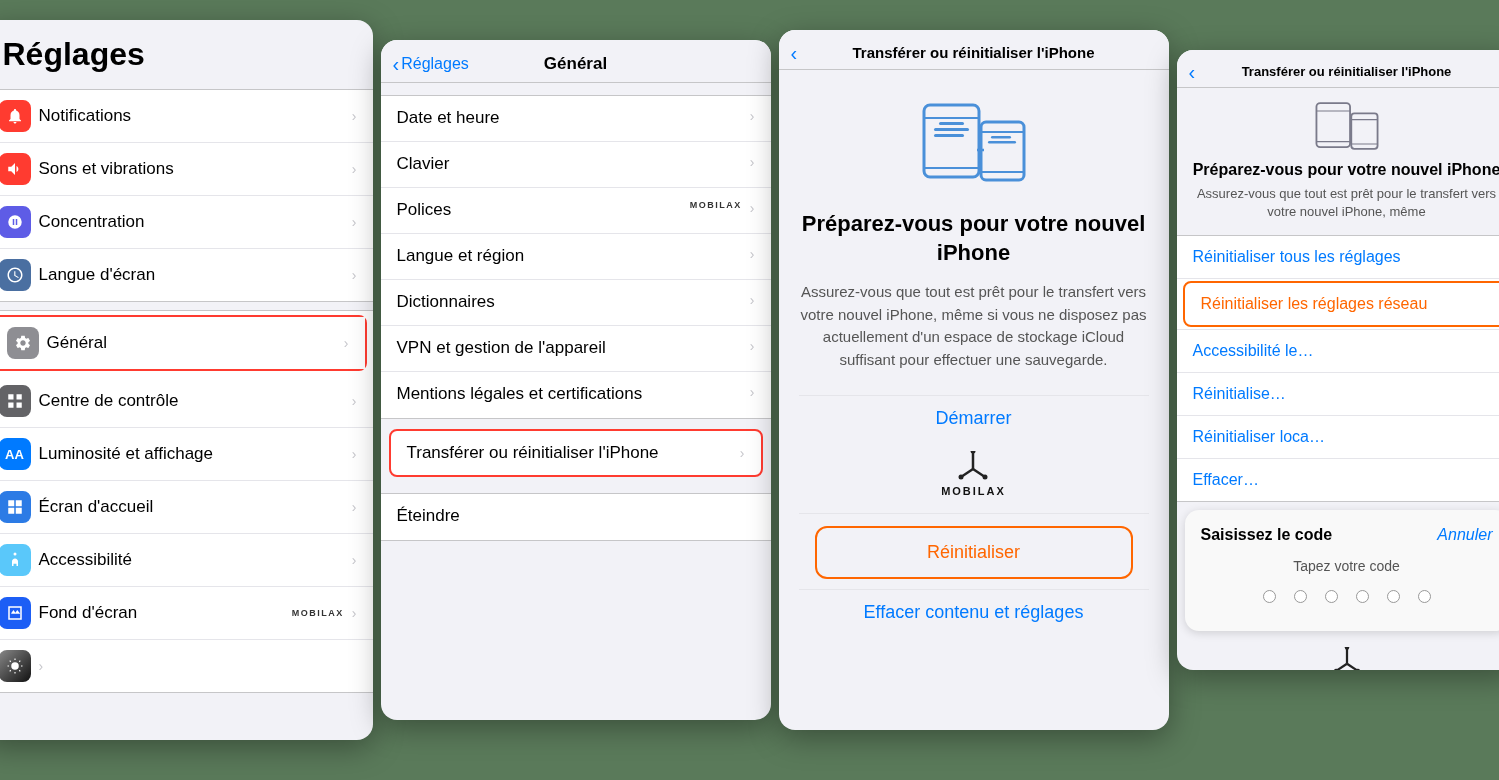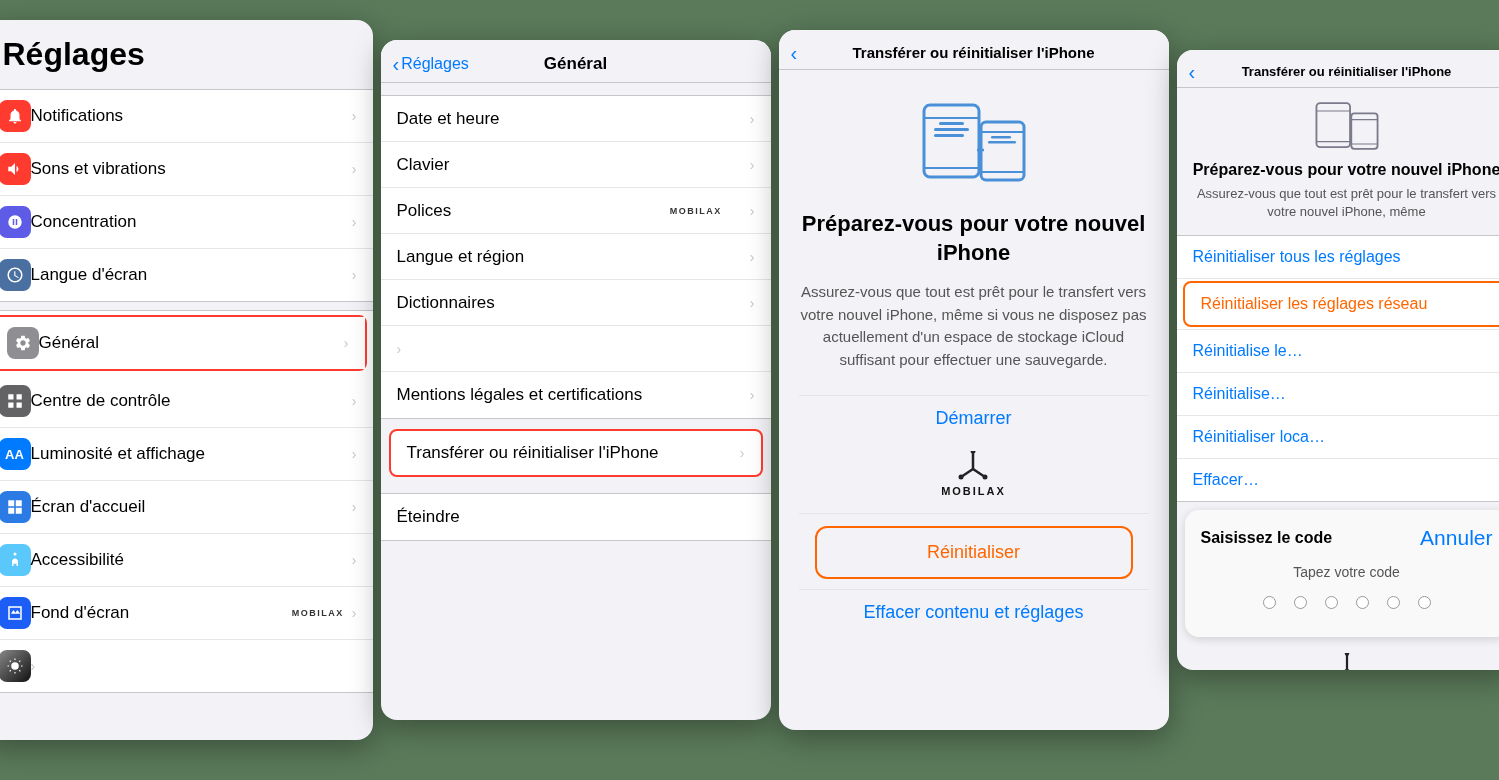--- a/index.html
+++ b/index.html
@@ -112,21 +112,21 @@
       border-bottom: none;
     }
 
     .settings-icon {
       width: 32px;
       height: 32px;
       border-radius: 8px;
       display: flex;
       align-items: center;
       justify-content: center;
-      margin-right: 0;
+      margin-right: 8px;
       flex-shrink: 0;
       font-size: 17px;
     }
 
     .icon-red { background: #ff3b30; }
     .icon-red2 { background: #ff3b30; }
     .icon-purple { background: #5e5ce6; }
     .icon-blue-dark { background: #1c3f6e; }
 
     .settings-item-label {
@@ -143,26 +143,25 @@
     
     .list-group {
       background: #fff;
       border-top: 1px solid #c6c6c8;
       border-bottom: 1px solid #c6c6c8;
       margin: 8px 0;
     }
 
     .list-item {
       display: flex;
-      align-items: center;
+      align-items: flex-start;
       padding: 12px 16px;
       border-bottom: 1px solid #e5e5ea;
       background: #fff;
       min-height: 46px;
-      gap: 20px;
     }
 
     .list-item:last-child {
       border-bottom: none;
     }
 
     .list-item-label {
       font-size: 17px;
       color: #000;
       flex: 1;
@@ -354,20 +353,21 @@
     </div>
     <div class="list-item">
       <span class="list-item-label">Langue et région</span>
       <span style="color:#c7c7cc; font-size:14px;">›</span>
     </div>
     <div class="list-item">
       <span class="list-item-label">Dictionnaires</span>
       <span style="color:#c7c7cc; font-size:14px;">›</span>
     </div>
     <div class="list-item">
+      <span class="list-item-label">VPN et gestion de l'appareil</span>
       <span style="color:#c7c7cc; font-size:14px;">›</span>
     </div>
     <div class="list-item">
       <span class="list-item-label">Mentions légales et certifications</span>
       <span style="color:#c7c7cc; font-size:14px;">›</span>
     </div>
   </div>
 
   <div style="margin: 10px 8px;">
     <div style="border: 2.5px solid #ff3b30; border-radius: 8px; background: #fff; padding: 12px 16px; display: flex; align-items: center;">
@@ -471,40 +471,40 @@
 
     <div style="padding: 12px 16px; border-bottom: 1px solid #e5e5ea; font-size:16px; color:#007aff; cursor:pointer;">
       <span>Réinitialiser tous les réglages</span>
     </div>
 
     <div style="border: 2.5px solid #ff6600; border-radius:8px; margin: 2px 6px; padding: 12px 16px; font-size:16px; color:#ff6600; cursor:pointer;">
       <span>Réinitialiser les réglages réseau</span>
     </div>
 
     <div style="padding: 12px 16px; border-bottom: 1px solid #e5e5ea; border-top: 1px solid #e5e5ea; font-size:16px; color:#007aff; cursor:pointer;">
-      <span>Réinitialise le…</span>
+      <span>Accessibilité le…</span>
     </div>
 
     <div style="padding: 12px 16px; border-bottom: 1px solid #e5e5ea; font-size:16px; color:#007aff; cursor:pointer;">
       <span>Réinitialise…</span>
     </div>
 
     <div style="padding: 12px 16px; border-bottom: 1px solid #e5e5ea; font-size:16px; color:#007aff; cursor:pointer;">
       <span>Réinitialiser loca…</span>
     </div>
 
     <div style="padding: 12px 16px; font-size:16px; color:#007aff; cursor:pointer;">
       <span>Effacer…</span>
     </div>
   </div>
 
   <div style="background:#f9f9f9; border-radius:14px; margin:8px; padding:16px; box-shadow: 0 2px 10px rgba(0,0,0,0.15);">
     <div style="display:flex; justify-content:space-between; align-items:center; margin-bottom:14px;">
       <span style="font-size:16px; font-weight:600; color:#000;">Saisissez le code</span>
-      <span style="font-size:21px; color:#007aff; cursor:pointer;">Annuler</span>
+      <span style="font-size:16px; color:#007aff; cursor:pointer;font-style:italic;">Annuler</span>
     </div>
     <div style="text-align:center; font-size:14px; color:#555; margin-bottom:16px;">Tapez votre code</div>
     <div style="display:flex; justify-content:center; gap:18px; margin-bottom:12px;">
       <div style="width:13px;height:13px;border-radius:50%;border:1.5px solid #999;background:#fff;"></div>
       <div style="width:13px;height:13px;border-radius:50%;border:1.5px solid #999;background:#fff;"></div>
       <div style="width:13px;height:13px;border-radius:50%;border:1.5px solid #999;background:#fff;"></div>
       <div style="width:13px;height:13px;border-radius:50%;border:1.5px solid #999;background:#fff;"></div>
       <div style="width:13px;height:13px;border-radius:50%;border:1.5px solid #999;background:#fff;"></div>
       <div style="width:13px;height:13px;border-radius:50%;border:1.5px solid #999;background:#fff;"></div>
     </div>

